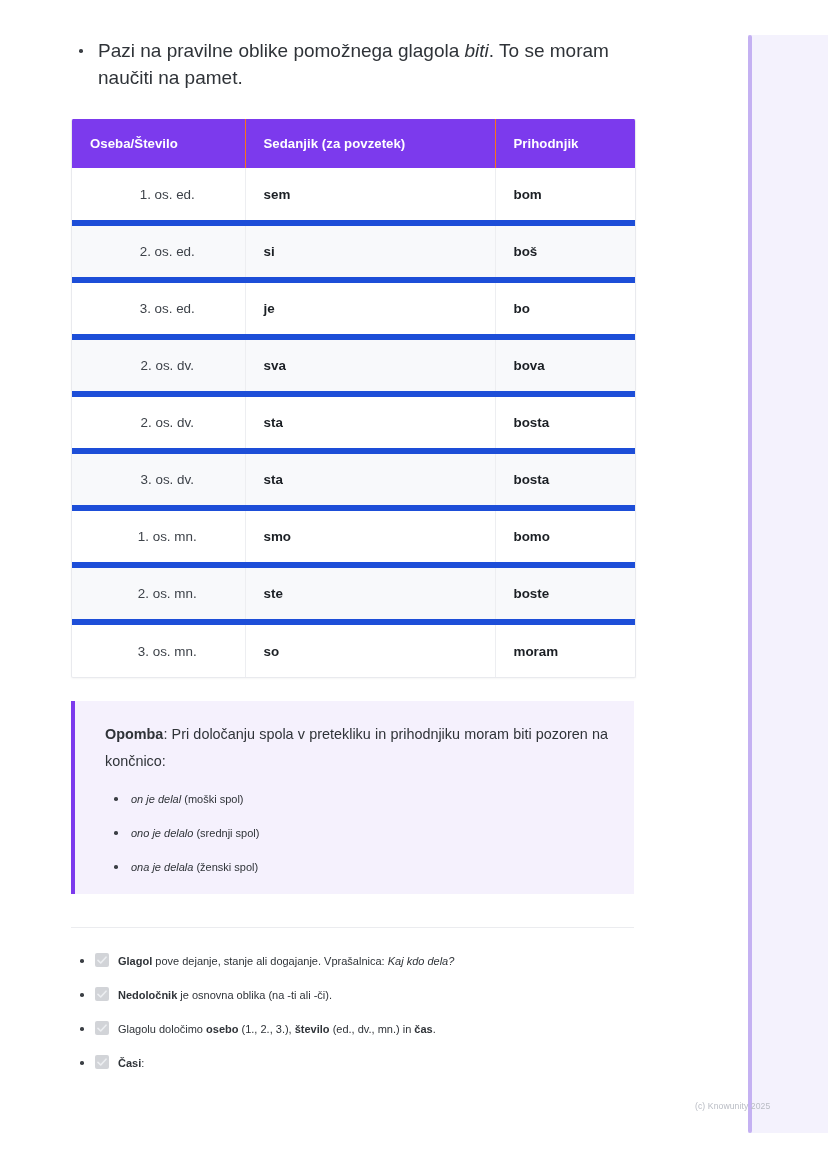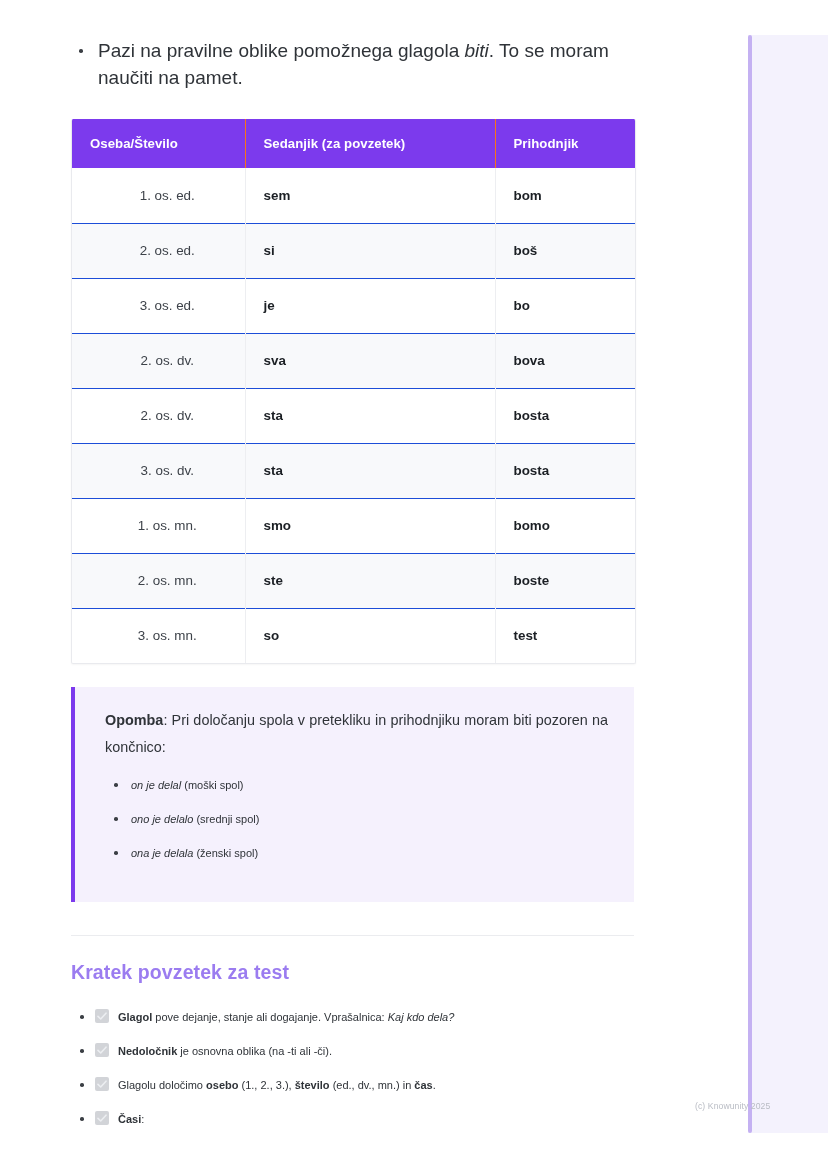--- a/index.html
+++ b/index.html
@@ -81,42 +81,42 @@
     text-align: left;
     padding: 17px 0 17px 18px;
     border-right: 1px solid #f97316;
     letter-spacing: 0.05px;
   }
   table.conj th:last-child { border-right: none; }
   table.conj td {
     font-size: 13.4px;
     padding: 18px 0 18px 18px;
     border-right: 1px solid #edeef1;
-    border-top: 1px solid #1d4ed8;
+    border-top: 6px solid #1d4ed8;
     vertical-align: middle;
     height: 55px;
     box-sizing: border-box;
   }
   table.conj td:last-child { border-right: none; }
   table.conj tbody tr:first-child td { border-top: none; }
   table.conj tbody tr:nth-child(even) { background: #f8f9fb; }
   .col-person { color: #3d4249; font-weight: normal; text-align: center; }
   .col-form { color: #1b1f24; font-weight: bold; }
   .cw1 { width: 173px; }
   .cw2 { width: 250px; }
   .cw3 { width: 140px; }
 
   
   .note {
     margin-top: 23px;
     width: 563px;
     box-sizing: border-box;
     background: #f5f1fd;
     border-left: 4px solid #7c3aed;
-    padding: 20px 26px 32px 30px;
+    padding: 20px 26px 10px 30px;
   }
   .note p {
     margin: 0;
     font-size: 14.4px;
     line-height: 27px;
     color: #2f3338;
     text-align: justify;
   }
   .note ul {
     list-style: none;
@@ -297,40 +297,39 @@
               <td class="col-form">bomo</td>
             </tr>
             <tr>
               <td class="col-person">2. os. mn.</td>
               <td class="col-form">ste</td>
               <td class="col-form">boste</td>
             </tr>
             <tr>
               <td class="col-person">3. os. mn.</td>
               <td class="col-form">so</td>
-              <td class="col-form">test</td>
+              <td class="col-form">moram</td>
             </tr>
           </tbody>
       </table>
     </div>
 
     <div class="note">
       <p>
         <span class="b">Opomba</span><span>: Pri določanju spola v pretekliku in prihodnjiku moram biti pozoren na končnico:</span>
       </p>
       <ul id="note-list">
           <li><span class="it">on je delal</span><span> (moški spol)</span></li>
           <li><span class="it">ono je delalo</span><span> (srednji spol)</span></li>
           <li><span class="it">ona je delala</span><span> (ženski spol)</span></li>
         </ul>
     </div>
 
     <hr class="divider">
 
-    <h2 class="section-title">Kratek povzetek za test</h2>
 
     <ul class="check-list" id="check-list">
         <li><span class="chk">
             <svg viewBox="0 0 10 9" xmlns="http://www.w3.org/2000/svg">
               <path d="M1 4.4 L3.7 7 L9 1.2" fill="none" stroke="#eceef1" stroke-width="1.6" stroke-linecap="round" stroke-linejoin="round"></path>
             </svg>
           </span><span class="b">Glagol</span><span> pove dejanje, stanje ali dogajanje. Vprašalnica: </span><span class="it">Kaj kdo dela?</span></li>
         <li><span class="chk">
             <svg viewBox="0 0 10 9" xmlns="http://www.w3.org/2000/svg">
               <path d="M1 4.4 L3.7 7 L9 1.2" fill="none" stroke="#eceef1" stroke-width="1.6" stroke-linecap="round" stroke-linejoin="round"></path>

